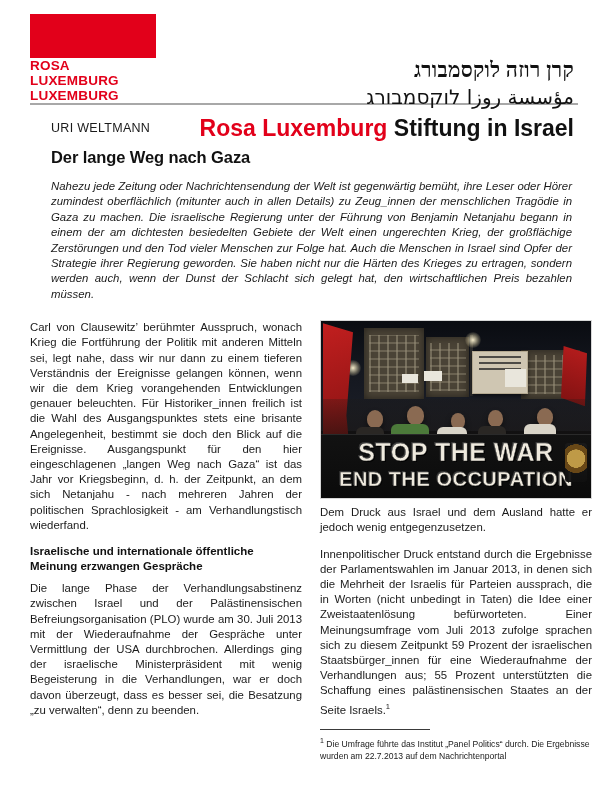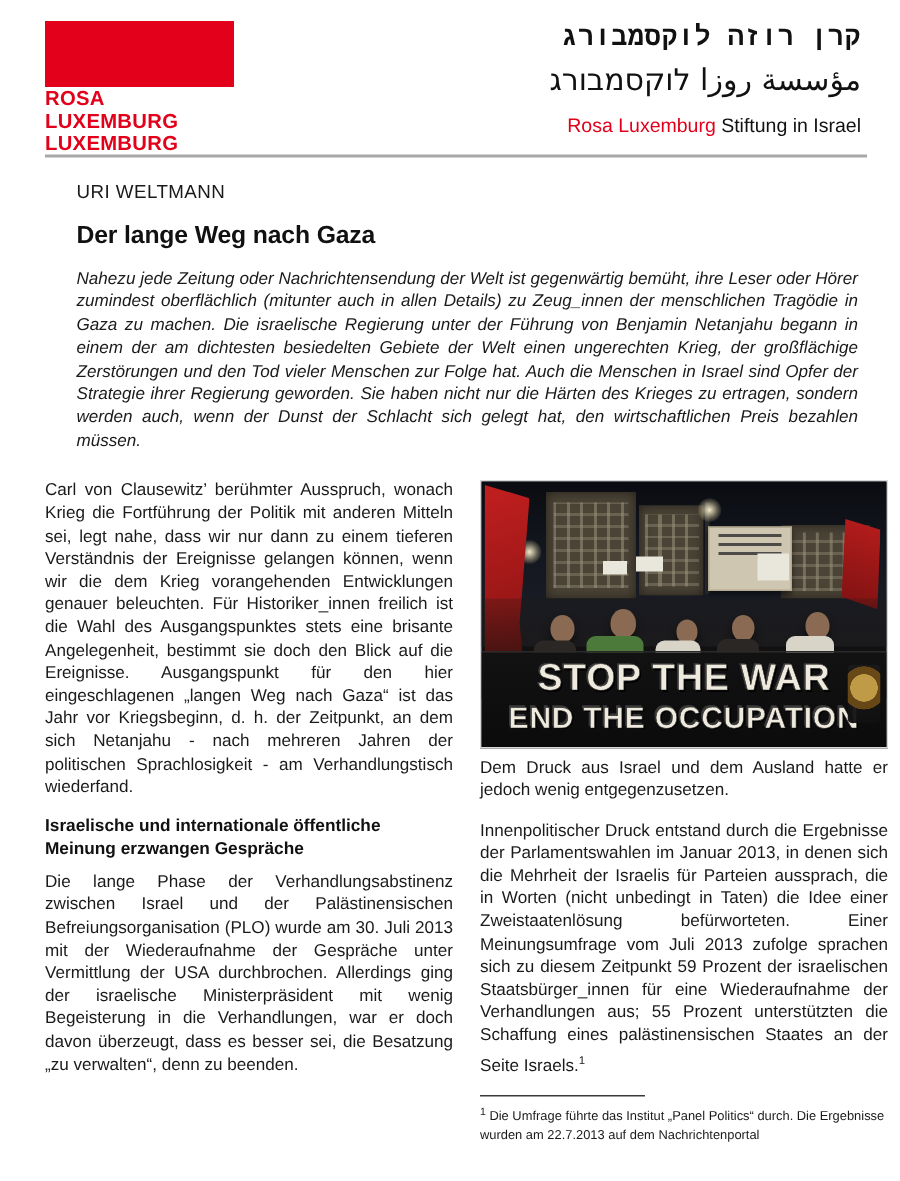--- a/index.html
+++ b/index.html
@@ -47,40 +47,41 @@
     letter-spacing: 0.2px;
     line-height: 14.2px;
     margin-top: 1px;
   }
   .header-right {
     flex: 1 1 auto;
     text-align: right;
     padding-right: 4px;
   }
   .heb {
-    font-family: Liberation Mono, monospace;
-    font-weight: bold;
-    font-size: 18px;
+    font-family: Liberation Serif, serif;
+    font-weight: bold;
+    font-size: 21px;
     line-height: 25px;
     direction: rtl;
     color: #111;
     letter-spacing: 0.3px;
+    margin-top: 44px;
   }
   .arb {
     font-family: "DejaVu Sans", sans-serif;
     font-size: 20px;
     line-height: 26px;
     direction: rtl;
     color: #111;
     margin-top: 1px;
   }
   .brandline {
     font-family: "Liberation Sans", sans-serif;
-    font-weight: normal;
-    font-size: 13px;
+    font-weight: bold;
+    font-size: 23px;
     line-height: 24px;
     margin-top: 6px;
     white-space: nowrap;
   }
   .brandline .rl { color: #e2001a; }
   .brandline .sii { color: #111; }
 
   .rule {
     height: 2px;
     background: #a8a8a8;

